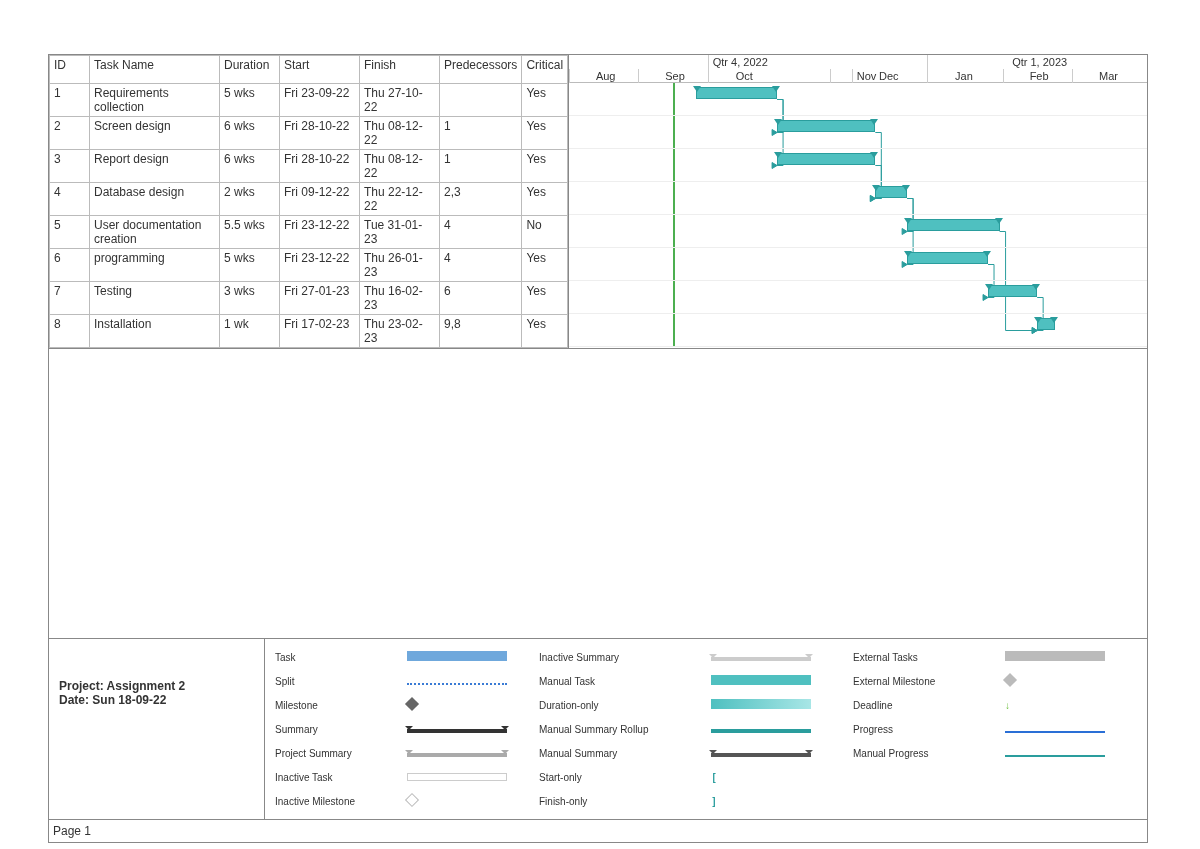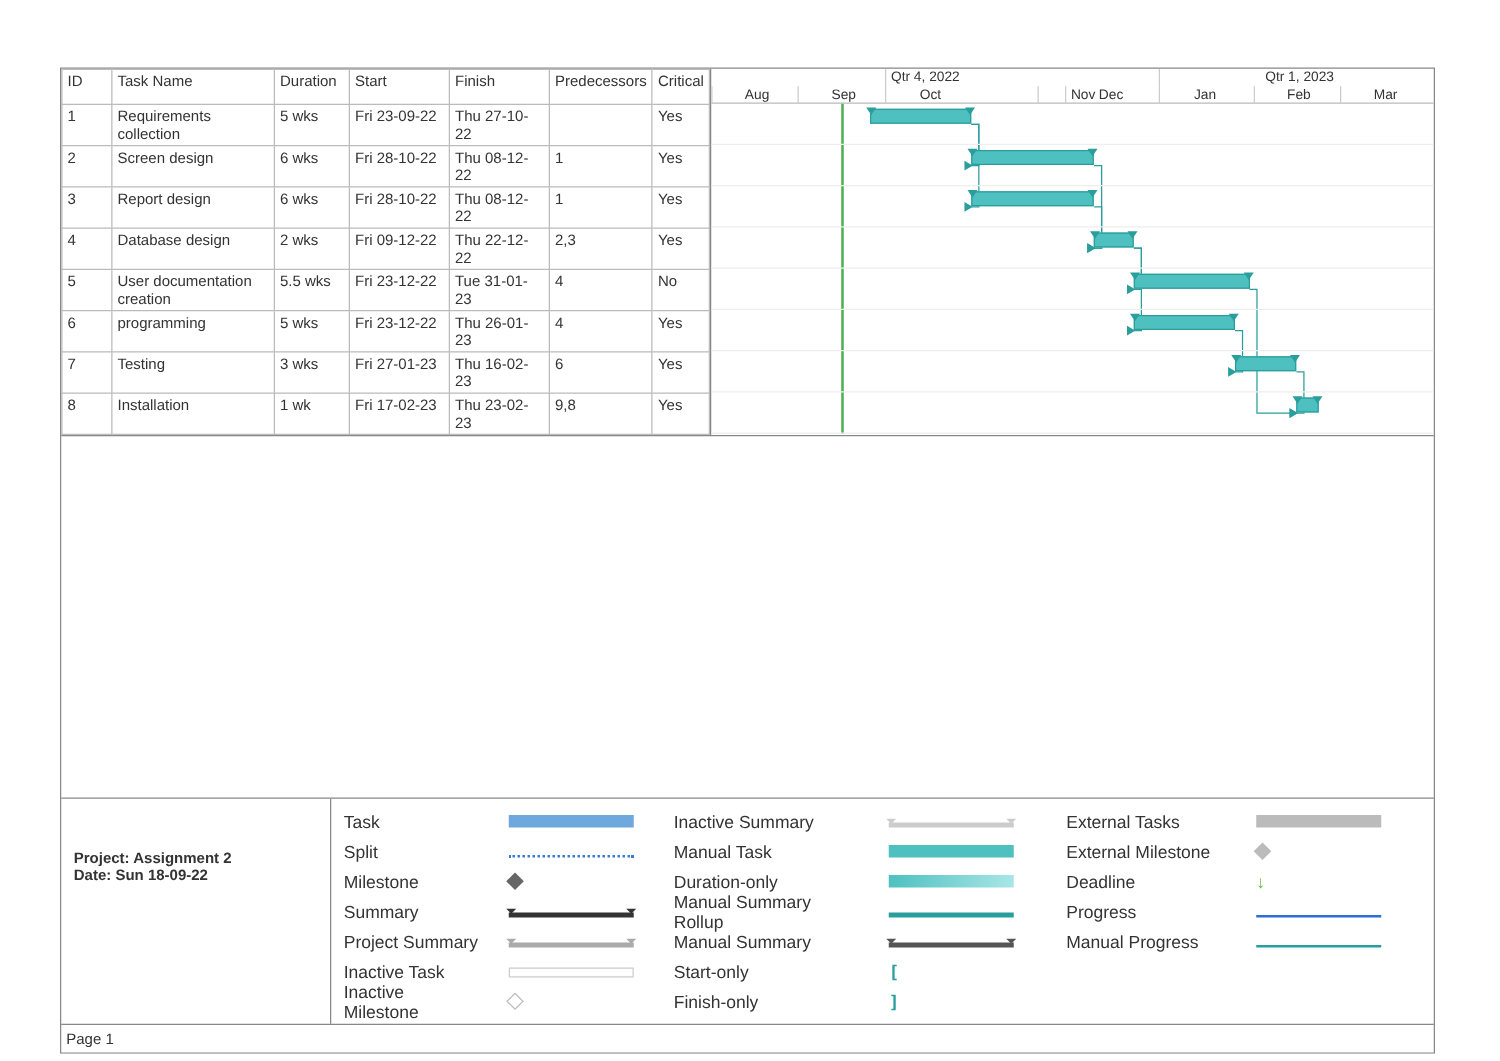--- a/index.html
+++ b/index.html
@@ -125,21 +125,21 @@
     font-size: 12px;
     font-weight: bold;
   }
   .legend-grid {
     flex: 1;
     display: grid;
     grid-template-columns: 110px 110px 150px 120px 130px 120px;
     grid-auto-rows: 24px;
     align-items: center;
     padding: 6px 10px;
-    font-size: 14px;
+    font-size: 10px;
     column-gap: 22px;
   }
   .lg-label {}
   .lg-swatch { width: 100px; height: 10px; display:inline-block; }
   .sw-task    { background:#6fa8dc; }
   .sw-split   { border-top:2px dotted #3a7bd5; background:none; height:0; }
   .sw-mile    { width:10px; height:10px; background:#666; transform:rotate(45deg); }
   .sw-summ    { height:4px; background:#333; position:relative; }
   .sw-summ::before,.sw-summ::after{content:"";position:absolute;top:-3px;width:0;height:0;border:4px solid transparent;border-top-color:#333;}
   .sw-summ::before{left:-2px;} .sw-summ::after{right:-2px;}

